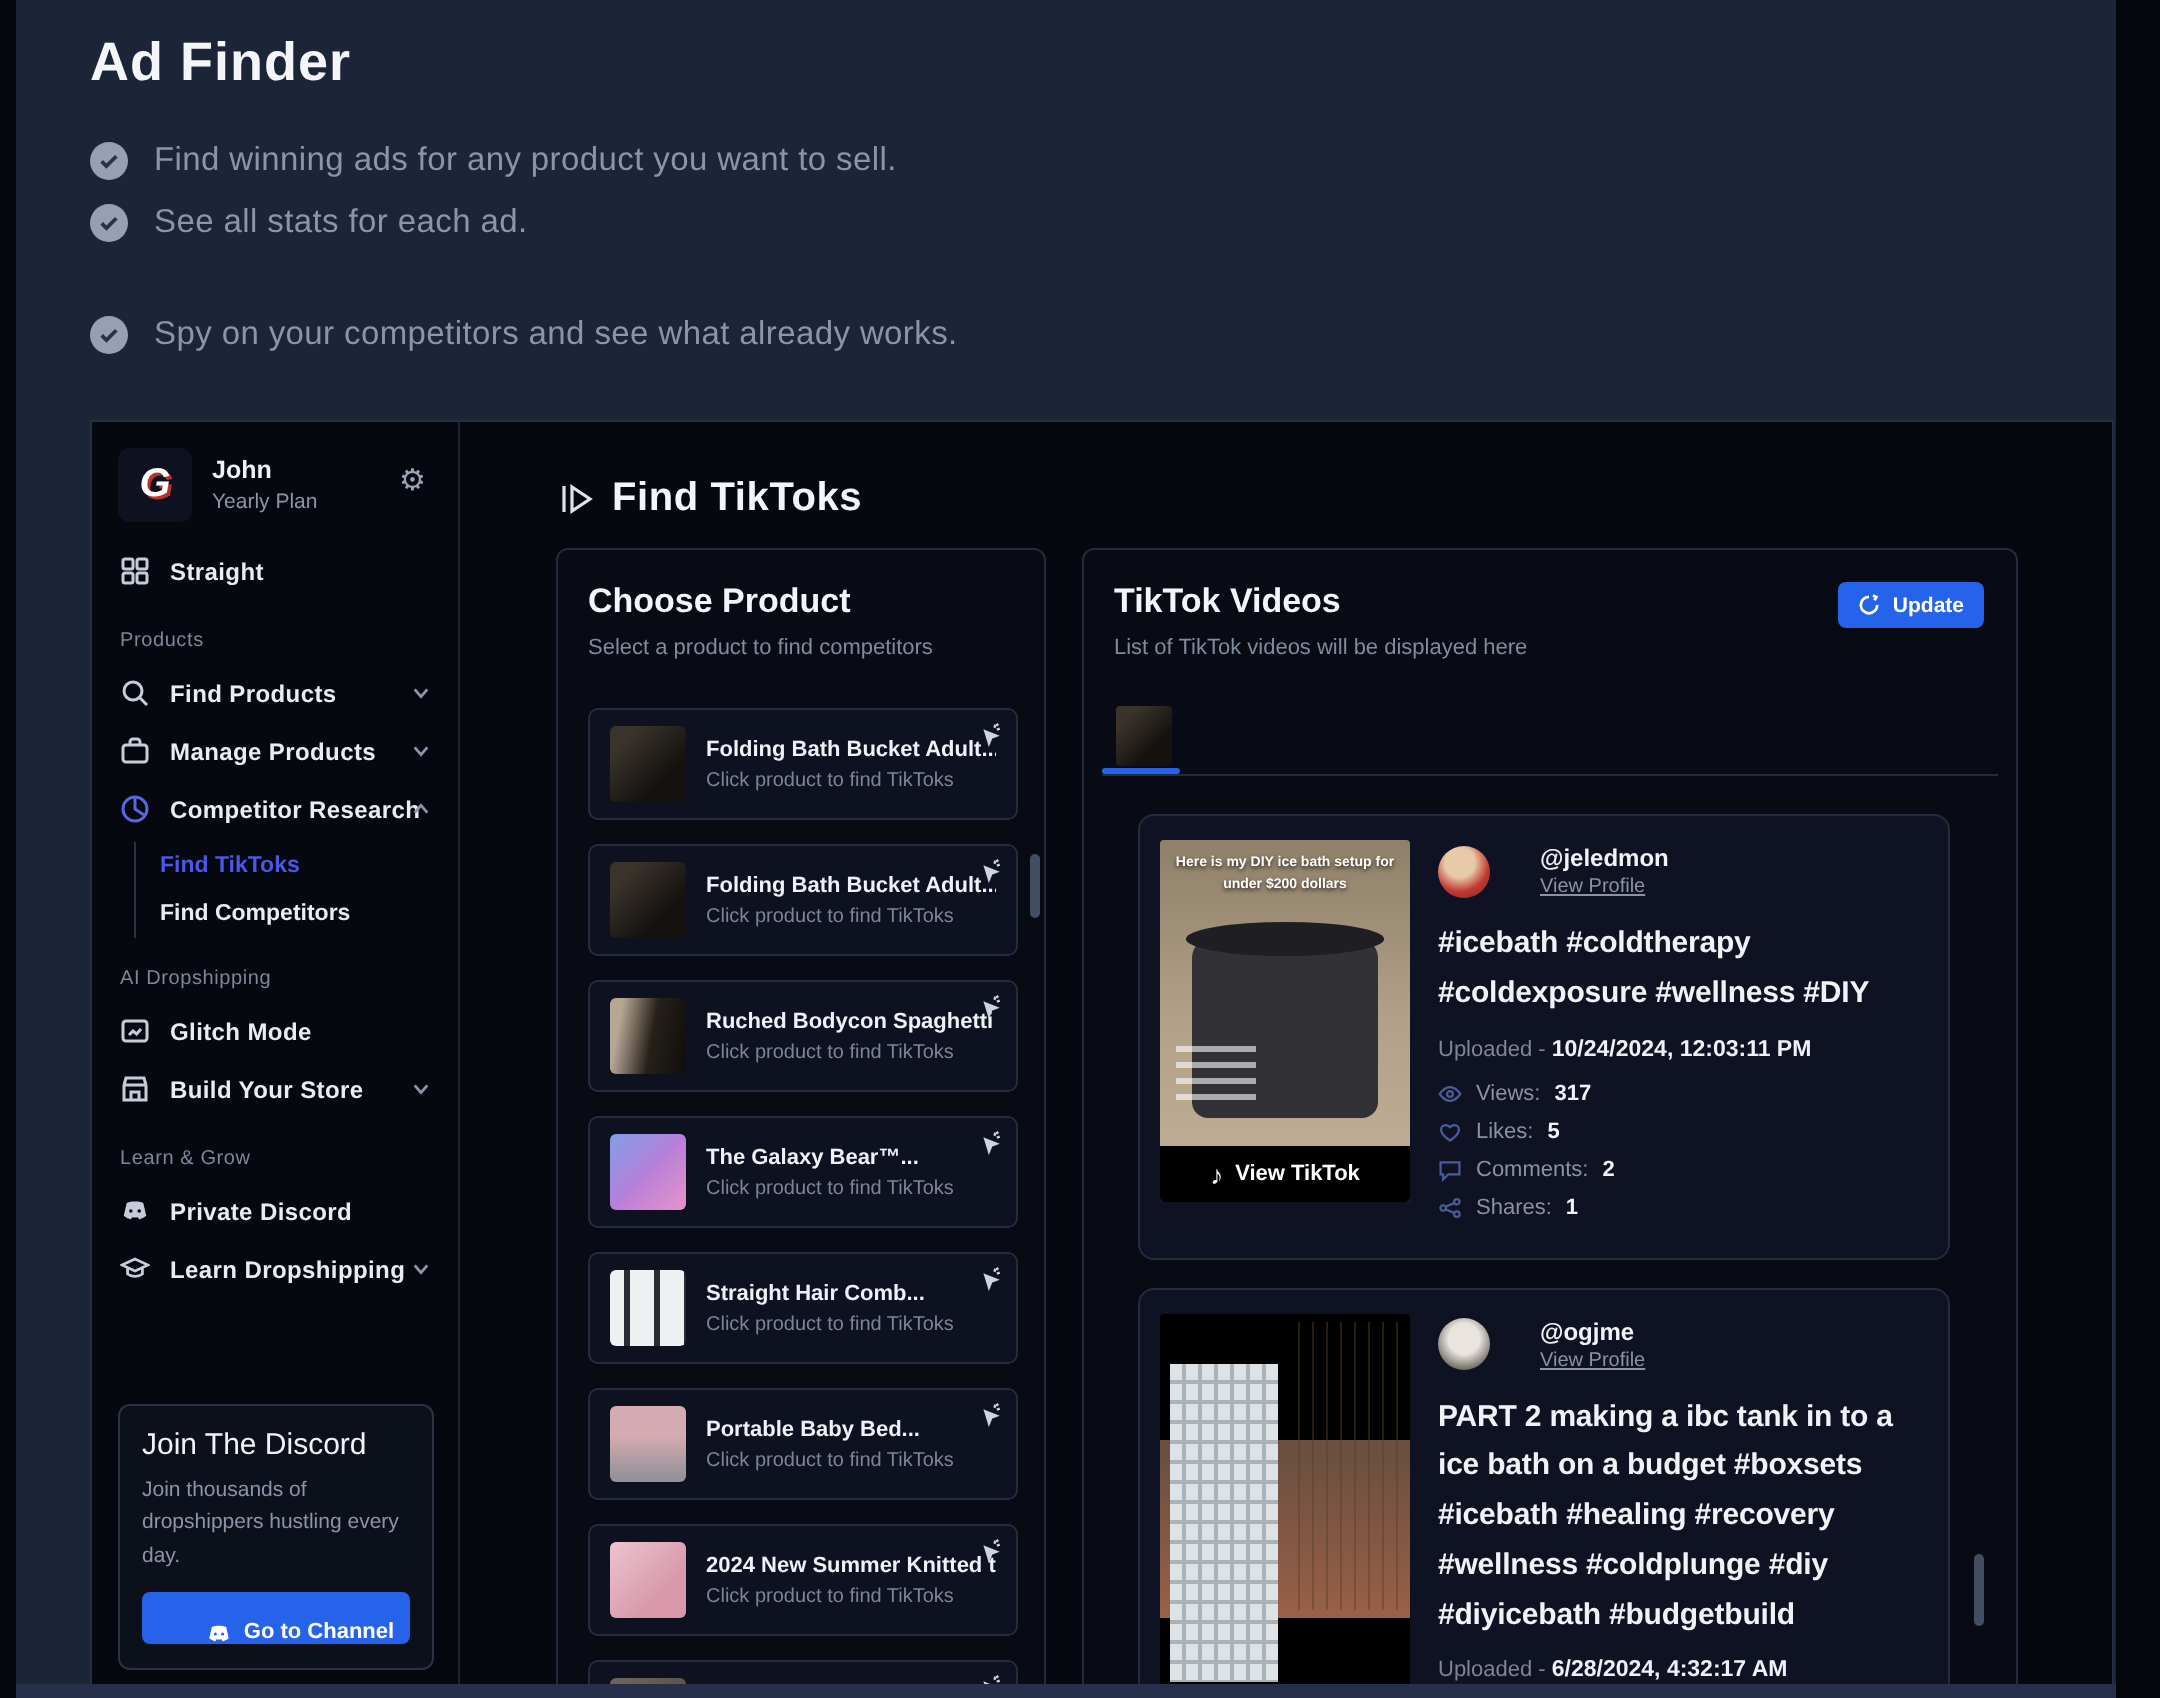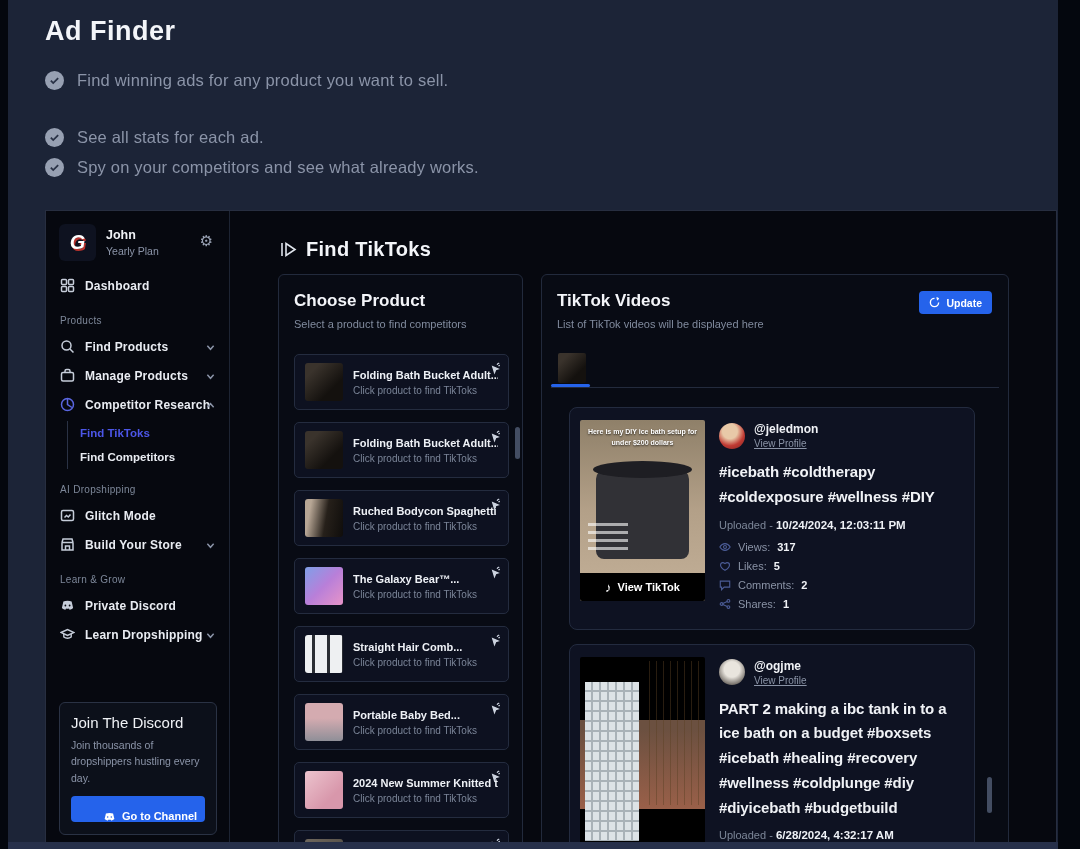--- a/index.html
+++ b/index.html
@@ -12,21 +12,21 @@
   }
   .page { position:absolute; left:8px; top:0; width:1050px; height:849px; background:#1c2437; }
   .bottom-strip { position:absolute; left:0; bottom:0; width:100%; height:7px; background:#27304a; z-index:50; }
 
   
   .app-title { position:absolute; left:37px; top:16px; font-size:27px; font-weight:bold; letter-spacing:.5px; color:#f3f5f9; }
   .bullet { position:absolute; left:37px; display:flex; align-items:flex-end; gap:13px; }
   .bullet .chk { width:19px; height:19px; border-radius:50%; background:#97a0b2; display:flex; align-items:center; justify-content:center; flex:0 0 auto; }
   .bullet .chk svg { width:11px; height:11px; }
   .bullet .txt { font-size:16.5px; color:#8b94a8; letter-spacing:.2px; }
-  .b1{ top:71px; } .b2{ top:128px; } .b3{ top:158px; }
+  .b1{ top:71px; } .b2{ top:102px; } .b3{ top:158px; }
 
   
   .dashboard { position:absolute; left:37px; top:210px; width:1012px; height:645px;
     background:#06080f; border:1px solid #272e40; border-bottom:none; overflow:hidden; }
 
   
   .sidebar { position:absolute; left:0; top:0; width:184px; height:100%; border-right:1px solid #1d2433; }
   .user-row { position:relative; padding:13px 12px 10px 13px; display:flex; gap:10px; align-items:center; }
   .logo { width:37px; height:37px; border-radius:6px; background:#0e1220; display:flex; align-items:center; justify-content:center;
     font-size:20px; font-weight:900; font-style:italic; color:#fff; text-shadow:1.5px 1.5px 0 #b8332e; }
@@ -110,21 +110,21 @@
   .thumb-ibc .scene { position:absolute; left:0; right:0; top:30%; height:42%; background:linear-gradient(180deg,#6b5040 10%,#9a6049); }
   .thumb-ibc .tank { position:absolute; left:4%; top:12%; width:43%; height:78%; background:#dde3e6;
     background-image:repeating-linear-gradient(90deg,transparent 0 6px,#a9b2b7 6px 8px),repeating-linear-gradient(180deg,transparent 0 8px,#a9b2b7 8px 10px); }
   .thumb-ibc .woodbox { position:absolute; right:5%; top:2%; width:45%; height:68%;
     background:linear-gradient(180deg,#dcc494 15%,#b99a6b); background-image:repeating-linear-gradient(90deg,transparent 0 6px,rgba(90,64,35,.45) 6px 7px); }
   .view-bar { position:absolute; left:0; right:0; bottom:0; height:28px; background:#000; color:#fff;
     display:flex; align-items:center; justify-content:center; gap:6px; font-size:11px; font-weight:bold; cursor:pointer; }
   .view-bar .note { font-size:13px; }
 
   .vc-body { flex:1; min-width:0; padding-top:2px; }
-  .vc-user { display:flex; gap:9px; align-items:center; }
+  .vc-user { display:flex; gap:25px; align-items:center; }
   .avatar { width:26px; height:26px; border-radius:50%; flex:0 0 auto; }
   .avatar-red  { background:radial-gradient(circle at 42% 32%,#e8c9a8 32%,#c03a33 62%,#7a2420); }
   .avatar-gray { background:radial-gradient(circle at 50% 40%,#e9e5de 38%,#6b655f 78%,#383430); }
   .vc-username { font-size:12px; font-weight:bold; color:#f0f2f6; }
   .vc-profile { font-size:10px; color:#8a93a6; text-decoration:underline; margin-top:2px; cursor:pointer; }
   .vc-caption { margin-top:11px; font-size:15px; font-weight:bold; color:#f0f2f6; line-height:1.65; letter-spacing:-.1px; }
   .vc-uploaded { margin-top:9px; font-size:11px; color:#7c8698; }
   .vc-uploaded b { color:#eef1f6; font-size:11.5px; }
   .vc-stats { margin-top:10px; }
   .stat-row { display:flex; align-items:center; gap:7px; margin-bottom:7px; }
@@ -178,21 +178,21 @@
 
       <div class="nav-item">
         <span class="nicon">
             <svg viewBox="0 0 15 15" fill="none" stroke="currentColor" stroke-width="1.5">
               <rect x="1.5" y="1.5" width="5" height="5" rx="1"></rect>
               <rect x="8.5" y="1.5" width="5" height="5" rx="1"></rect>
               <rect x="1.5" y="8.5" width="5" height="5" rx="1"></rect>
               <rect x="8.5" y="8.5" width="5" height="5" rx="1"></rect>
             </svg>
           </span>
-        <span class="nlabel">Dashboard</span>
+        <span class="nlabel">Straight</span>
       </div>
 
       <div class="section-label">Products</div>
 
       <div class="nav-item">
         <span class="nicon">
             <svg viewBox="0 0 15 15" fill="none" stroke="currentColor" stroke-width="1.5">
               <circle cx="6.5" cy="6.5" r="4.5"></circle>
               <path d="M10 10l3.5 3.5"></path>
             </svg>

